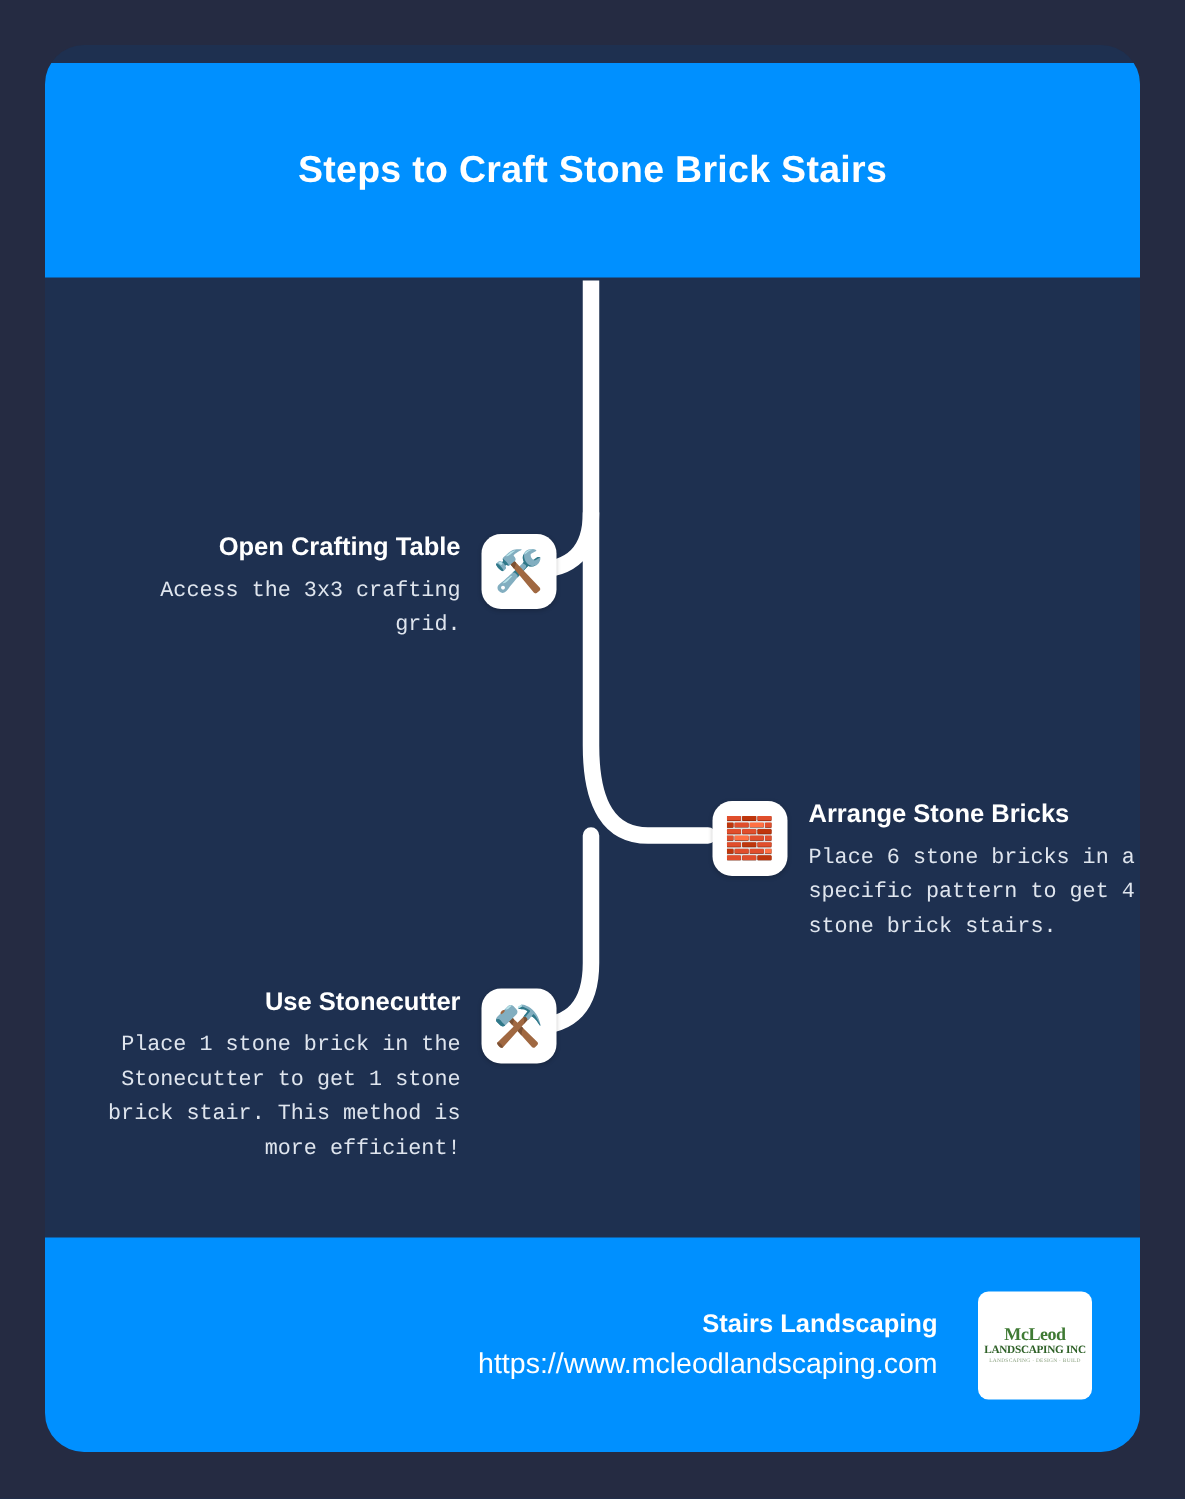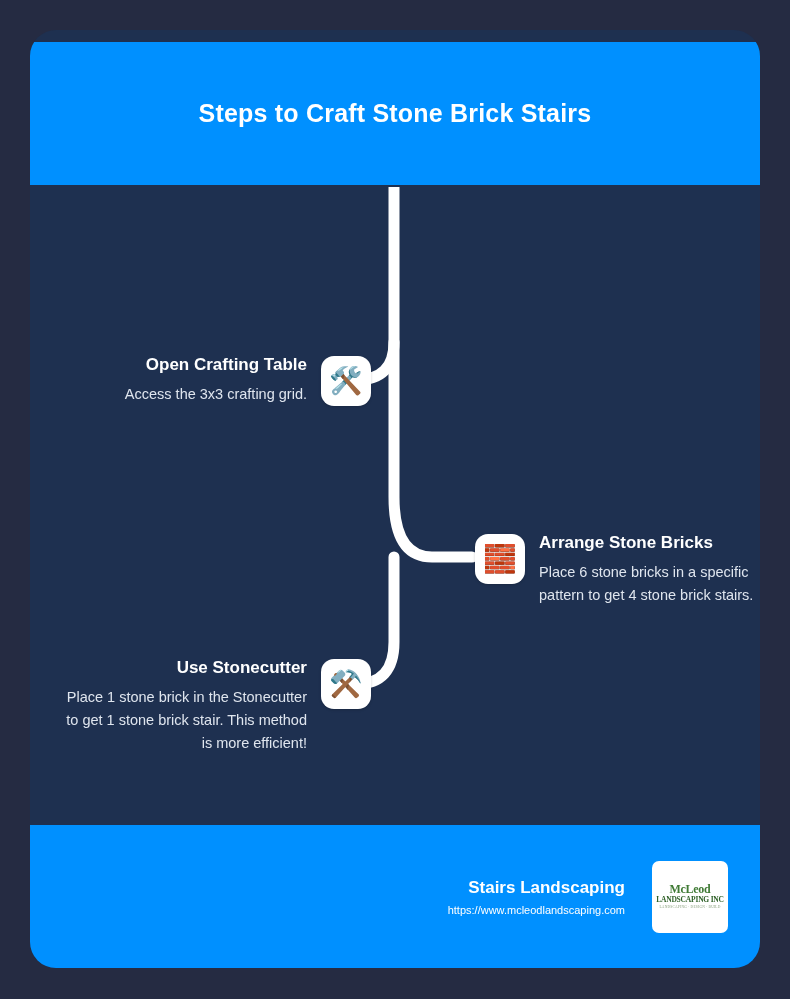--- a/index.html
+++ b/index.html
@@ -92,20 +92,21 @@
     color: #ffffff;
     font-size: 17px;
     font-weight: bold;
     line-height: 22px;
     margin-bottom: 7px;
   }
   .step-desc {
     color: #dfe5ee;
     font-size: 14.5px;
     line-height: 23px;
+    font-family: Liberation Mono, monospace;
   }
 
   .step-icon-tile {
     width: 50px;
     height: 50px;
     min-width: 50px;
     background: #ffffff;
     border-radius: 13px;
     display: flex;
     align-items: center;
@@ -148,21 +149,21 @@
     margin-right: 16px;
   }
   .footer-company {
     color: #ffffff;
     font-size: 17px;
     font-weight: bold;
     margin-bottom: 6px;
   }
   .footer-url {
     color: #ffffff;
-    font-size: 11px;
+    font-size: 19px;
   }
   .footer-logo {
     width: 76px;
     height: 72px;
     background: #ffffff;
     border-radius: 7px;
     display: flex;
     flex-direction: column;
     align-items: center;
     justify-content: center;

